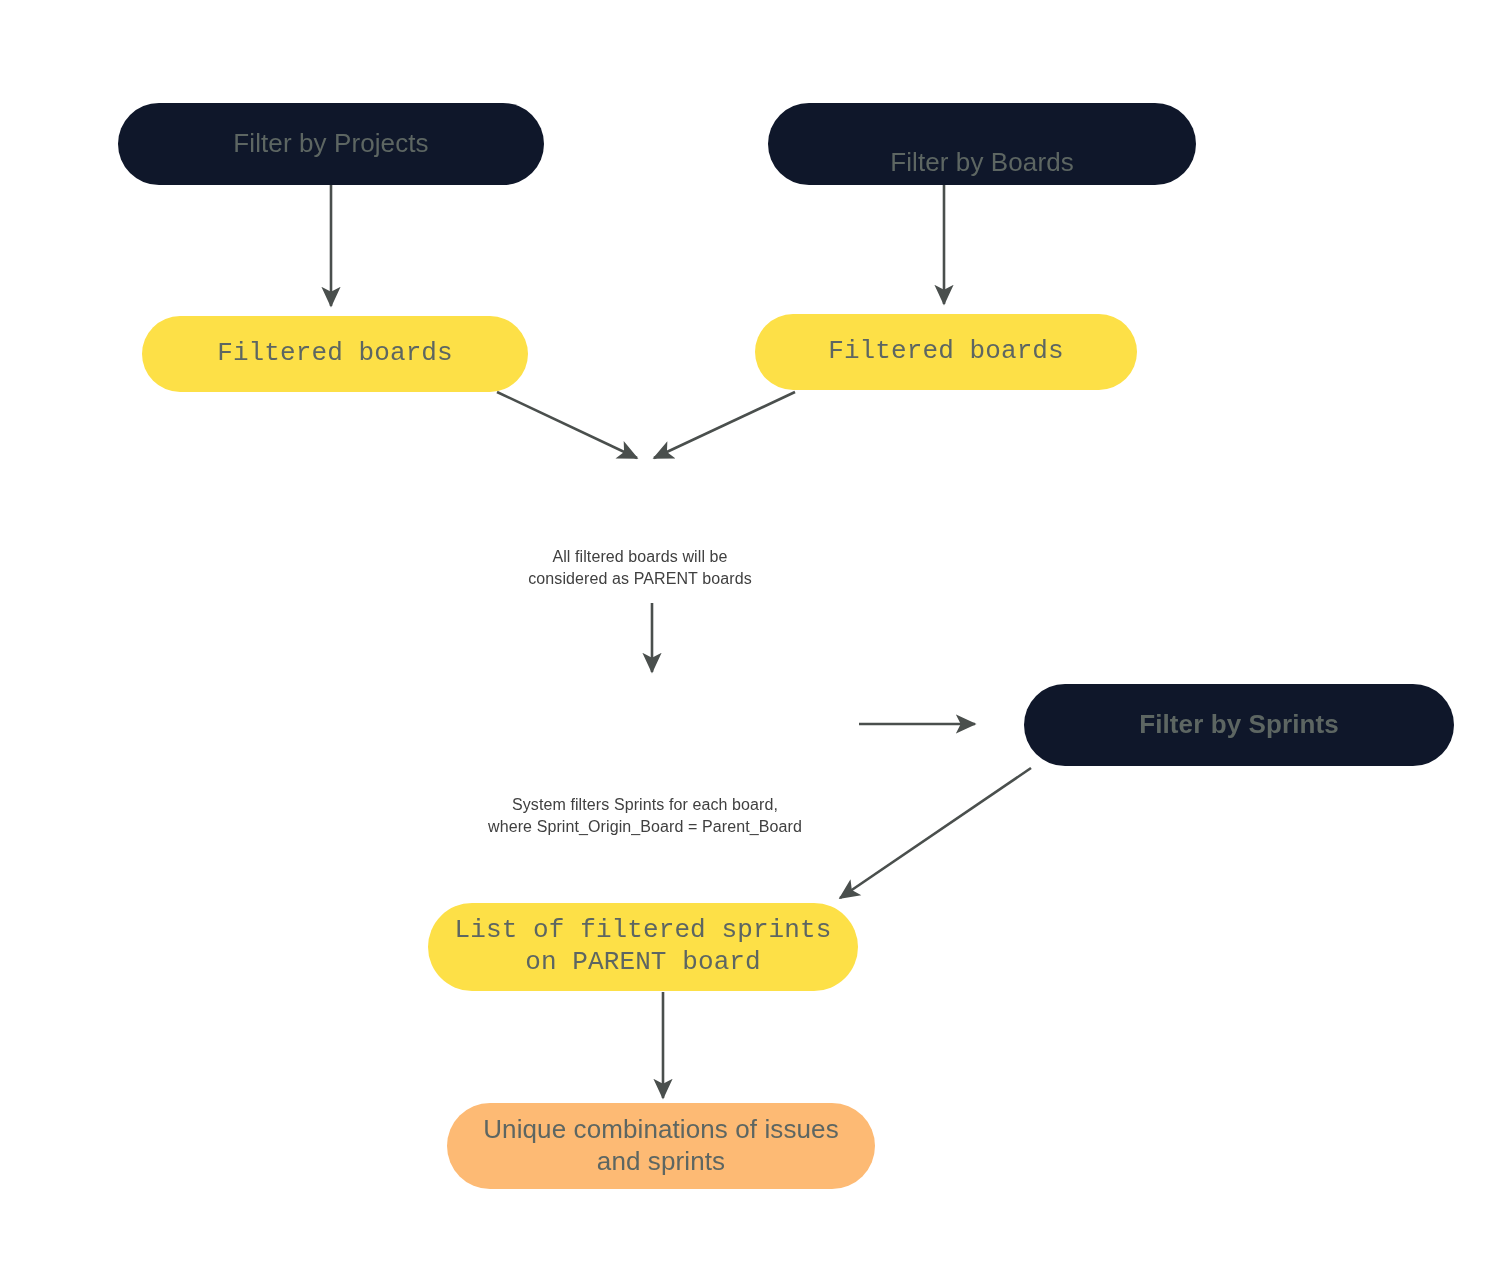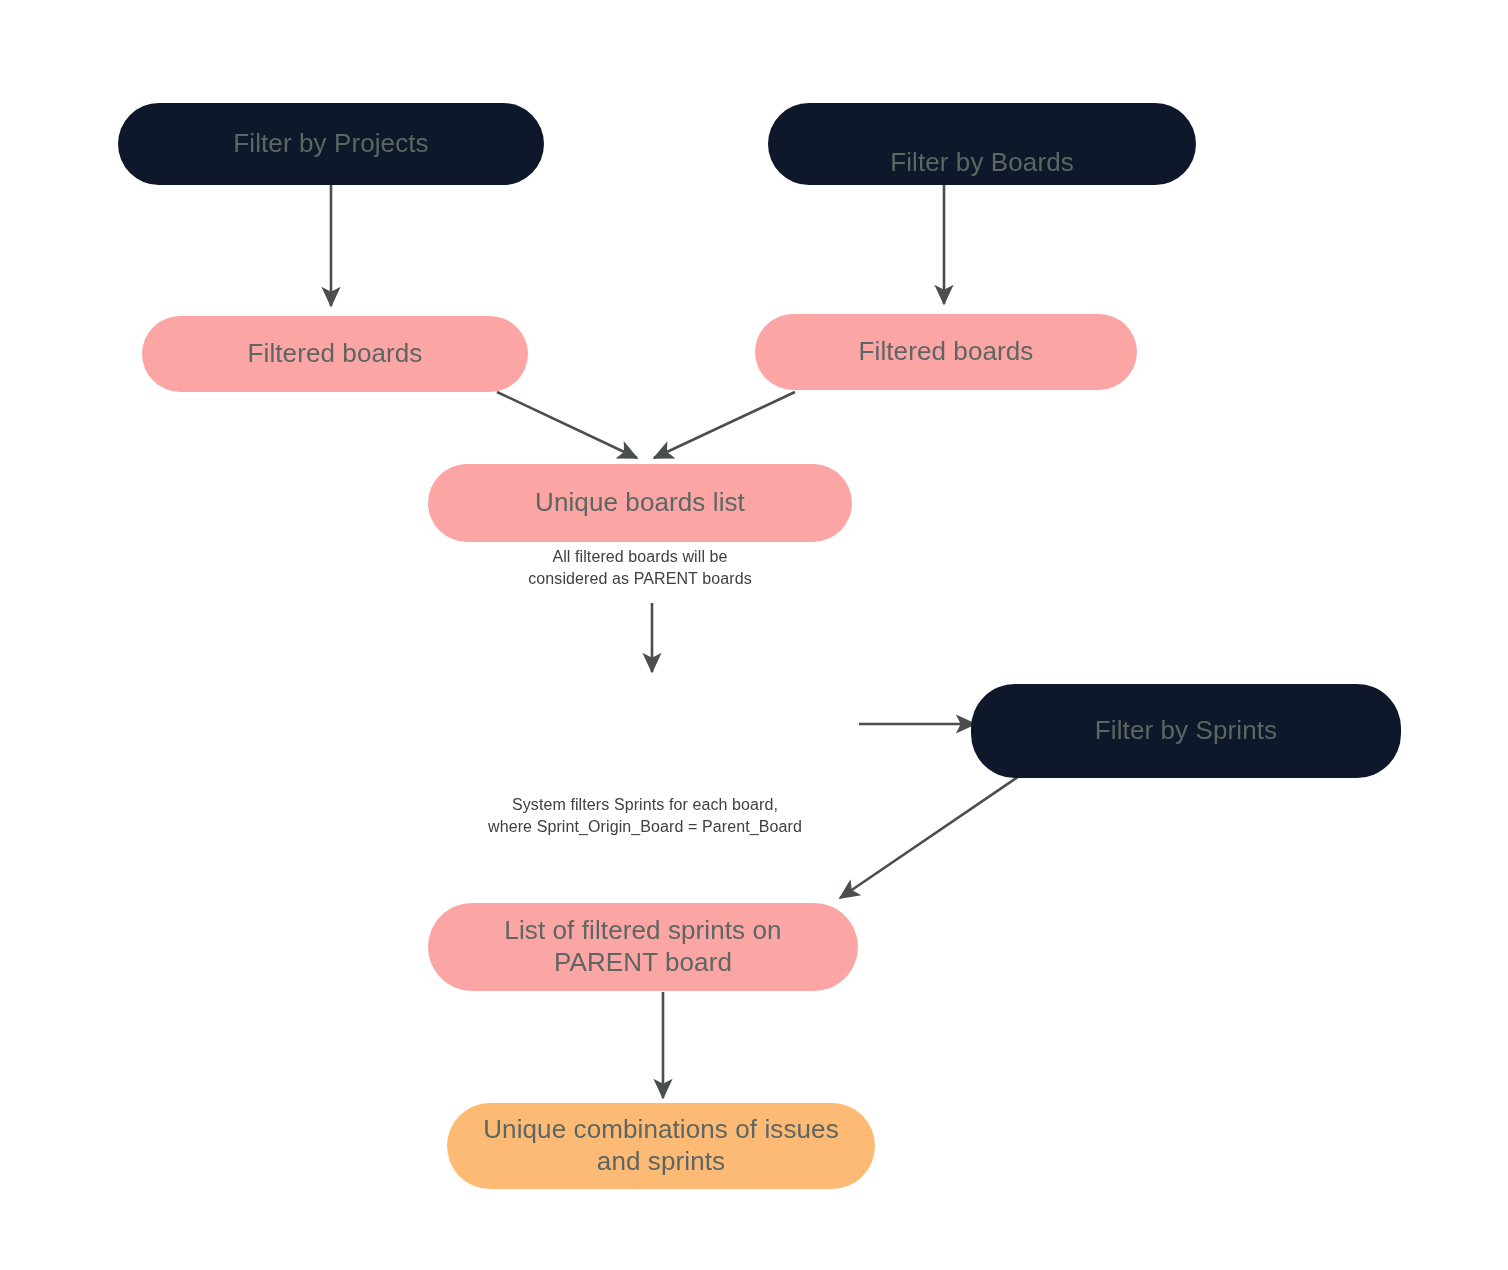--- a/index.html
+++ b/index.html
@@ -34,21 +34,21 @@
     text-align: center;
     box-sizing: border-box;
     border-radius: 44px;
     color: #5d6662;
     font-size: 26px;
     line-height: 1.22;
     padding: 6px 22px;
     letter-spacing: 0.1px;
   }
   .node.teal   { background: #0f172a; }
-  .node.gray   { background: #fca5a5; }
+  .node.gray   { background: #fde047; font-family: Liberation Mono, monospace; }
   .node.green  { background: #fdba74; }
 
   .caption {
     position: absolute;
     text-align: center;
     color: #404040;
     font-size: 16px;
     line-height: 1.38;
     letter-spacing: 0.1px;
     white-space: pre-line;
@@ -92,32 +92,29 @@
   </div>
 
   <div class="node gray" style="left:142px; top:316px; width:386px; height:76px;">
     <span>Filtered boards</span>
   </div>
 
   <div class="node gray" style="left:755px; top:314px; width:382px; height:76px;">
     <span>Filtered boards</span>
   </div>
 
-  <div class="node gray" style="left:428px; top:464px; width:424px; height:78px;">
-    <span>Unique boards list</span>
-  </div>
 
   <div class="caption" style="left:432px; top:546px; width:416px;">All filtered boards will be
 considered as PARENT boards</div>
 
 
   <div class="caption" style="left:430px; top:778px; width:430px;margin-top:16px;">System filters Sprints for each board,
 where Sprint_Origin_Board = Parent_Board</div>
 
-  <div class="node teal" style="left:971px; top:684px; width:430px; height:94px;">
+  <div class="node teal" style="left:1024px; top:684px; width:430px; height:82px;font-weight:bold;">
     <span>Filter by Sprints</span>
   </div>
 
   <div class="node gray" style="left:428px; top:903px; width:430px; height:88px;">
     <span>List of filtered sprints on PARENT board</span>
   </div>
 
   <div class="node green" style="left:447px; top:1103px; width:428px; height:86px;">
     <span>Unique combinations of issues and sprints</span>
   </div>

